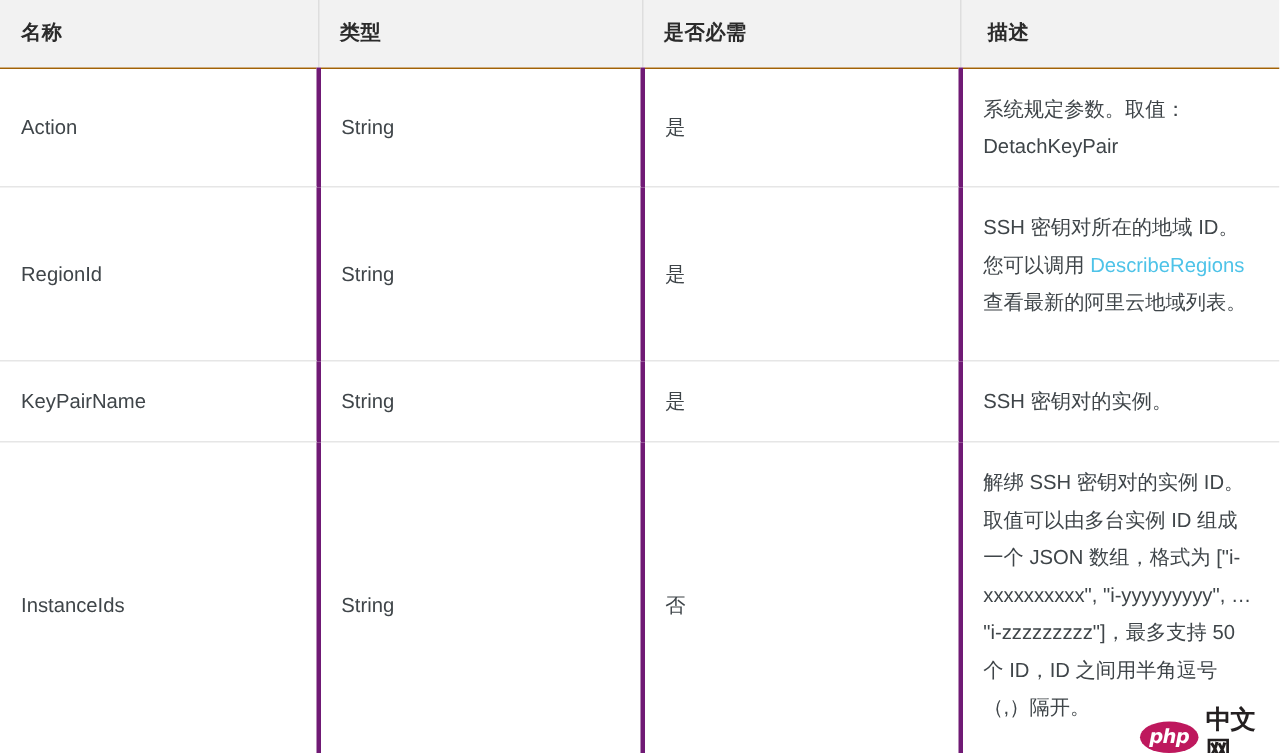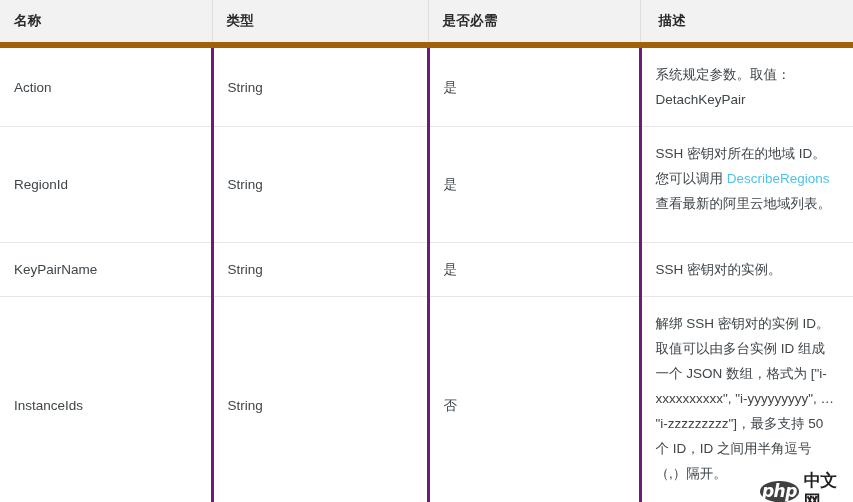--- a/index.html
+++ b/index.html
@@ -30,21 +30,21 @@
 
   .param-table thead th {
     background: #f2f2f2;
     height: 45px;
     padding: 0 0 0 14px;
     text-align: left;
     vertical-align: middle;
     font-weight: bold;
     font-size: 13.5px;
     color: #2b2b2b;
-    border-bottom: 6px solid #a16207;
+    border-bottom: 1px solid #a16207;
     border-right: 1px solid #dedede;
     box-sizing: border-box;
     letter-spacing: 0.3px;
   }
   .param-table thead th:last-child { border-right: none; padding-left: 18px; }
 
   .param-table tbody td {
     padding: 14px 16px 14px 14px;
     vertical-align: middle;
     border-bottom: 1px solid #e6e6e6;
@@ -85,23 +85,23 @@
     top: 470px;
     display: flex;
     align-items: center;
     gap: 5px;
     pointer-events: none;
   }
   .wm-badge {
     width: 39px;
     height: 21px;
     border-radius: 50%;
-    background: #404040;
+    background: #be185d;
     color: #ffffff;
-    font-size: 17px;
+    font-size: 13px;
     font-weight: bold;
     font-style: italic;
     line-height: 21px;
     text-align: center;
     font-family: "DejaVu Sans", sans-serif;
     letter-spacing: -0.5px;
   }
   .wm-text {
     font-size: 17px;
     font-weight: bold;

